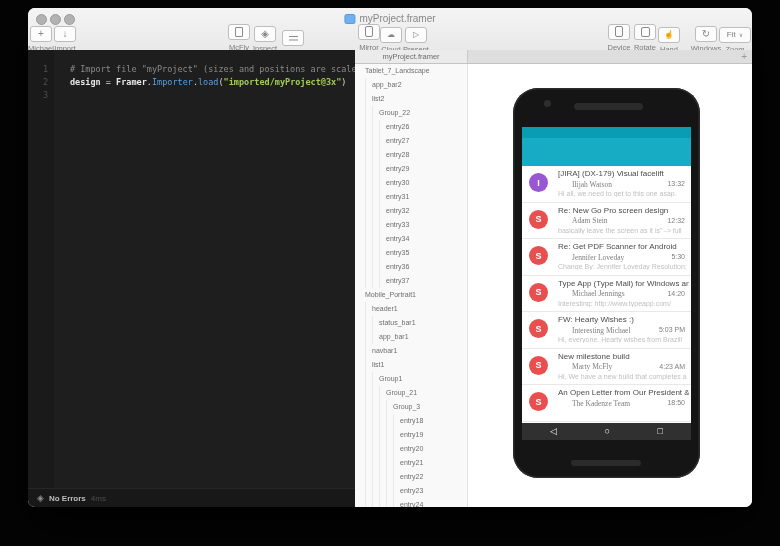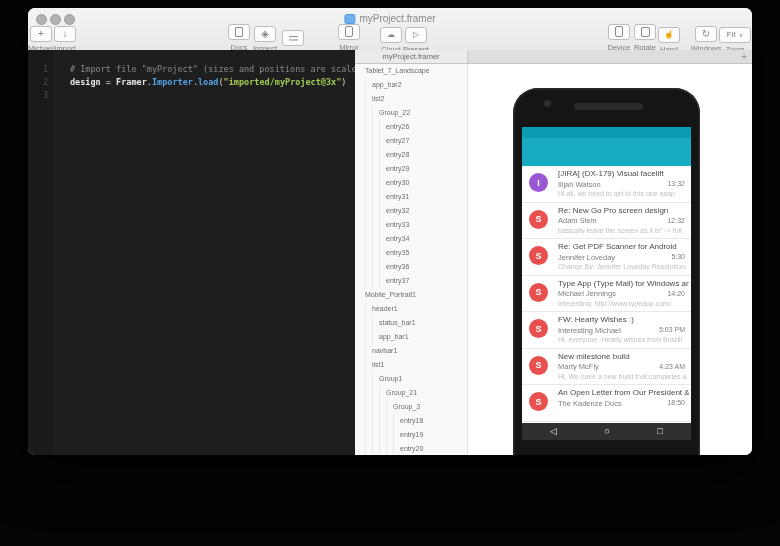--- a/index.html
+++ b/index.html
@@ -1,18 +1,18 @@
 <!DOCTYPE html>
 <html><head>
 <meta charset="utf-8">
 <style>
   html,body{margin:0;padding:0;}
   body{width:780px;height:546px;background:#040404;position:relative;overflow:hidden;
        font-family:"Liberation Sans",sans-serif;-webkit-font-smoothing:antialiased;}
-  .window{position:absolute;left:28px;top:8px;width:724px;height:447px;border-radius:7px;
+  .window{position:absolute;left:28px;top:8px;width:724px;height:499px;border-radius:7px;
           overflow:hidden;background:#fff;box-shadow:0 18px 50px rgba(0,0,0,.85);}
   
   .toolbar{position:absolute;left:0;top:0;width:724px;height:42px;
            background:linear-gradient(#f4f4f4,#e9e9e9);border-bottom:1px solid #c6c6c6;}
   .traffic{position:absolute;top:6px;width:11px;height:11px;border-radius:50%;
            background:#b2b2b2;border:1px solid #9a9a9a;box-sizing:border-box;}
   .win-title{position:absolute;top:5px;left:50%;transform:translateX(-50%);
              font-size:10px;color:#878787;white-space:nowrap;display:flex;align-items:center;gap:4px;}
   .doc-ic{display:inline-block;width:11px;height:10px;border-radius:2px;background:#6fb0ef;
           border:1px solid #559ade;box-sizing:border-box;}
@@ -34,21 +34,21 @@
   .editor{position:absolute;left:0;top:42px;width:327px;height:438px;background:#1e1e1e;overflow:hidden;}
   .gutter{position:absolute;left:0;top:0;width:26px;height:100%;background:#1a1a1a;}
   .codepane{position:absolute;left:0;top:13px;right:0;font-family:"DejaVu Sans Mono",monospace;
             font-size:8.5px;line-height:13px;white-space:pre;}
   .lnum{position:absolute;left:0;width:20px;text-align:right;color:#4f4f4f;}
   .cline{position:absolute;left:42px;color:#dcdcdc;}
   .tok-comment{color:#8a8a8a;}
   .tok-var{color:#e8e8e8;font-weight:bold;}
   .tok-op{color:#d8d8d8;}
   .tok-obj{color:#e8e8e8;font-weight:bold;}
-  .tok-prop{color:#55a0e4;font-weight:bold;}
+  .tok-prop{color:#55a0e4;font-weight:normal;}
   .tok-str{color:#a3cc56;font-weight:bold;}
   .statusbar{position:absolute;left:0;top:480px;width:327px;height:19px;background:#181818;
              border-top:1px solid #262626;display:flex;align-items:center;box-sizing:border-box;padding-left:9px;gap:5px;}
   .diamond{color:#8f8f8f;font-size:9px;line-height:9px;}
   .st-ok{color:#bdbdbd;font-size:8px;font-weight:bold;}
   .st-ms{color:#4d4d4d;font-size:8px;}
   
   .tabbar{position:absolute;left:327px;top:42px;width:397px;height:14px;background:#dedede;
           border-bottom:1px solid #c3c3c3;box-sizing:border-box;}
   .tab{position:absolute;left:0;top:0;width:113px;height:13px;background:#ebebeb;
@@ -71,22 +71,22 @@
   .screen{position:absolute;left:9px;top:39px;width:169px;height:313px;background:#fff;overflow:hidden;}
   .st-teal{position:absolute;left:0;top:0;width:100%;height:11px;}
   .appbar-teal{position:absolute;left:0;top:11px;width:100%;height:28px;}
   .email-list{position:absolute;left:0;top:39px;width:100%;height:257px;overflow:hidden;}
   .email-row{position:relative;height:36.5px;border-bottom:1px solid #e8e8e8;box-sizing:border-box;background:#fff;}
   .avatar{position:absolute;left:7px;top:7px;width:19px;height:19px;border-radius:50%;
           display:flex;align-items:center;justify-content:center;}
   .avletter{color:#fff;font-size:9px;font-weight:bold;}
   .subject{position:absolute;left:36px;top:3px;right:2px;font-size:8px;color:#4b4b4b;
            white-space:nowrap;overflow:hidden;}
-  .sender{position:absolute;left:36px;top:13.5px;right:34px;font-size:7.5px;color:#7d7d7d;
-          white-space:nowrap;overflow:hidden;}
+  .sender{position:absolute;left:50px;top:13.5px;right:34px;font-size:7.5px;color:#7d7d7d;
+          white-space:nowrap;overflow:hidden;font-family:Liberation Serif, serif;}
   .etime{position:absolute;right:6px;top:14px;font-size:7px;color:#7d7d7d;}
   .epreview{position:absolute;left:36px;top:24px;right:2px;font-size:7px;color:#c0c0c0;
             white-space:nowrap;overflow:hidden;}
   .navbar{position:absolute;left:0;bottom:0;width:100%;height:17px;background:#303030;
           display:flex;align-items:center;justify-content:space-between;padding:0 28px;box-sizing:border-box;}
   .nav-ic{color:#f5f5f5;font-size:9px;line-height:9px;}
 </style>
 </head>
 <body>
 
@@ -111,36 +111,36 @@
     <div class="tbtn" style="left:15px">
       <span class="ibox">
           <span class="glyph">↓</span>
         </span>
       <span class="tlabel">Import</span>
     </div>
     <div class="tbtn" style="left:189px">
       <span class="ibox">
           <span class="sh-rect"></span>
         </span>
-      <span class="tlabel">Docs</span>
+      <span class="tlabel">McFly</span>
     </div>
     <div class="tbtn" style="left:215px">
       <span class="ibox">
           <span class="glyph">◈</span>
         </span>
       <span class="tlabel">Inspect</span>
     </div>
     <div class="tbtn" style="left:243px">
       <span class="ibox">
           <span class="sh-lines"></span>
         </span>
       <span class="tlabel">Snippets</span>
     </div>
 
-    <div class="tbtn" style="left:299px">
+    <div class="tbtn" style="left:319px">
       <span class="ibox">
           <span class="sh-phone"></span>
         </span>
       <span class="tlabel">Mirror</span>
     </div>
     <div class="tbtn" style="left:341px">
       <span class="ibox">
           <span class="glyph small">☁</span>
         </span>
       <span class="tlabel">Cloud</span>
@@ -463,21 +463,21 @@
     <span class="subject">New milestone build</span>
     <span class="sender">Marty McFly</span>
     <span class="etime">4:23 AM</span>
     <span class="epreview">Hi, We have a new build that completes a</span>
   </div>
             <div class="email-row">
     <span class="avatar" style="background: rgb(232, 80, 80);">
                 <span class="avletter">S</span>
               </span>
     <span class="subject">An Open Letter from Our President &amp; CEO</span>
-    <span class="sender">The Kadenze Docs</span>
+    <span class="sender">The Kadenze Team</span>
     <span class="etime">18:50</span>
     <span class="epreview"></span>
   </div>
           </div>
         <div class="navbar">
           <span class="nav-ic">◁</span>
           <span class="nav-ic">○</span>
           <span class="nav-ic">□</span>
         </div>
       </div>

